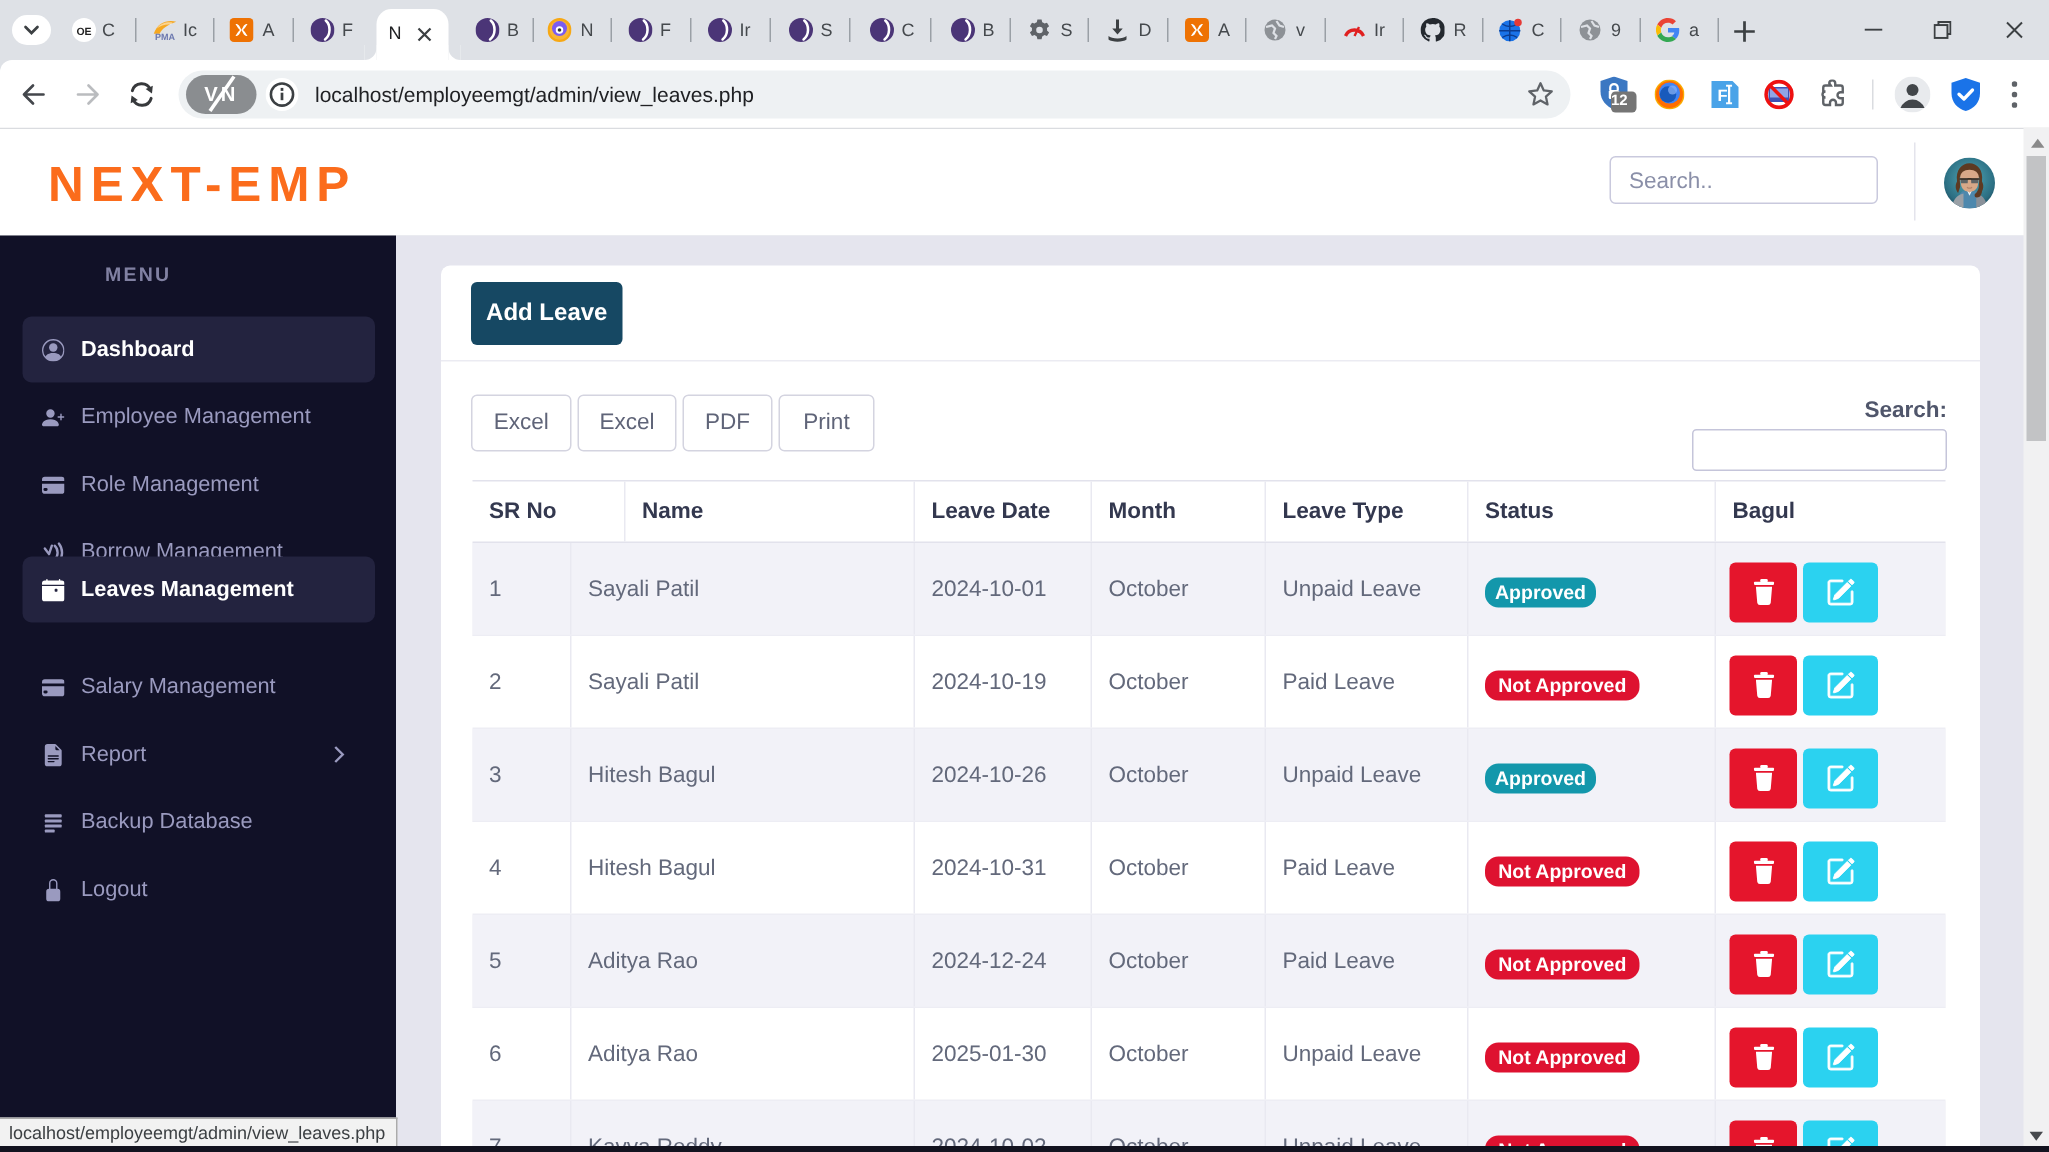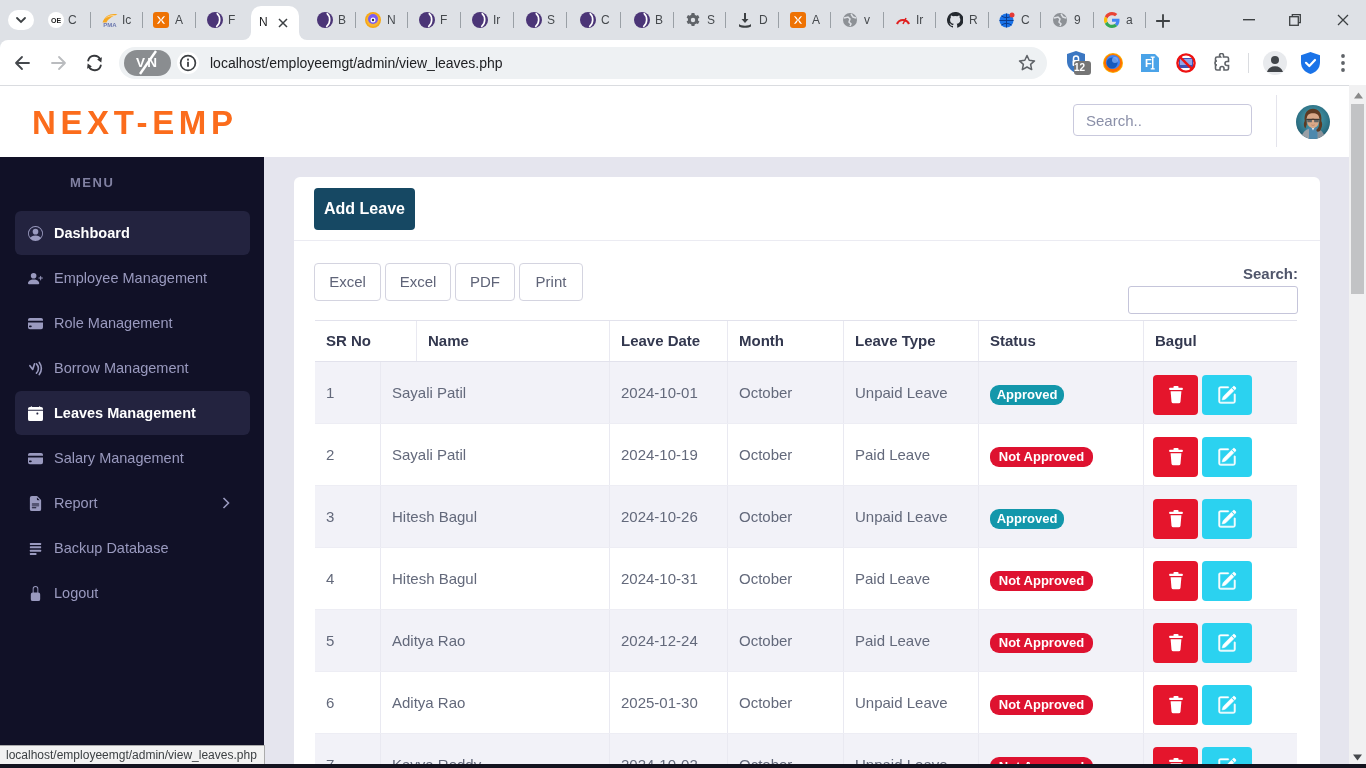--- a/index.html
+++ b/index.html
@@ -349,21 +349,21 @@
     <span class="stxt">Role Management</span>
   </div>
 <div class="sitem" style="top:346px">
     <span class="sic"><svg width="15" height="15" viewBox="0 0 16 16" fill="none" stroke="#9a9abf">
         <path d="M2 5 L5 9 L7 3" stroke-width="1.7" fill="none" stroke-linecap="round" stroke-linejoin="round"></path>
         <path d="M9 3 a7 7 0 0 1 0 10" stroke-width="1.7" stroke-linecap="round"></path>
         <path d="M12 1.5 a10.5 10.5 0 0 1 0 13" stroke-width="1.7" stroke-linecap="round"></path>
       </svg></span>
     <span class="stxt">Borrow Management</span>
   </div>
-<div class="sitem active" style="top:391px">
+<div class="sitem active" style="top:371px">
     <span class="sic"><svg width="15" height="15" viewBox="0 0 16 16" fill="#fff">
         <path d="M4 .5a.5.5 0 0 0-1 0V1H2a2 2 0 0 0-2 2v1h16V3a2 2 0 0 0-2-2h-1V.5a.5.5 0 0 0-1 0V1H4V.5zM16 14V5H0v9a2 2 0 0 0 2 2h12a2 2 0 0 0 2-2zM9.5 7h1a.5.5 0 0 1 .5.5v1a.5.5 0 0 1-.5.5h-1a.5.5 0 0 1-.5-.5v-1a.5.5 0 0 1 .5-.5z"></path>
       </svg></span>
     <span class="stxt">Leaves Management</span>
   </div>
 <div class="sitem" style="top:436px">
     <span class="sic"><svg width="15" height="15" viewBox="0 0 16 16" fill="#9a9abf">
         <path d="M0 4a2 2 0 0 1 2-2h12a2 2 0 0 1 2 2v1H0V4zm0 3h16v5a2 2 0 0 1-2 2H2a2 2 0 0 1-2-2V7zm2 3a1 1 0 0 0 0 2h1a1 1 0 0 0 0-2H2z"></path>
       </svg></span>
     <span class="stxt">Salary Management</span>

